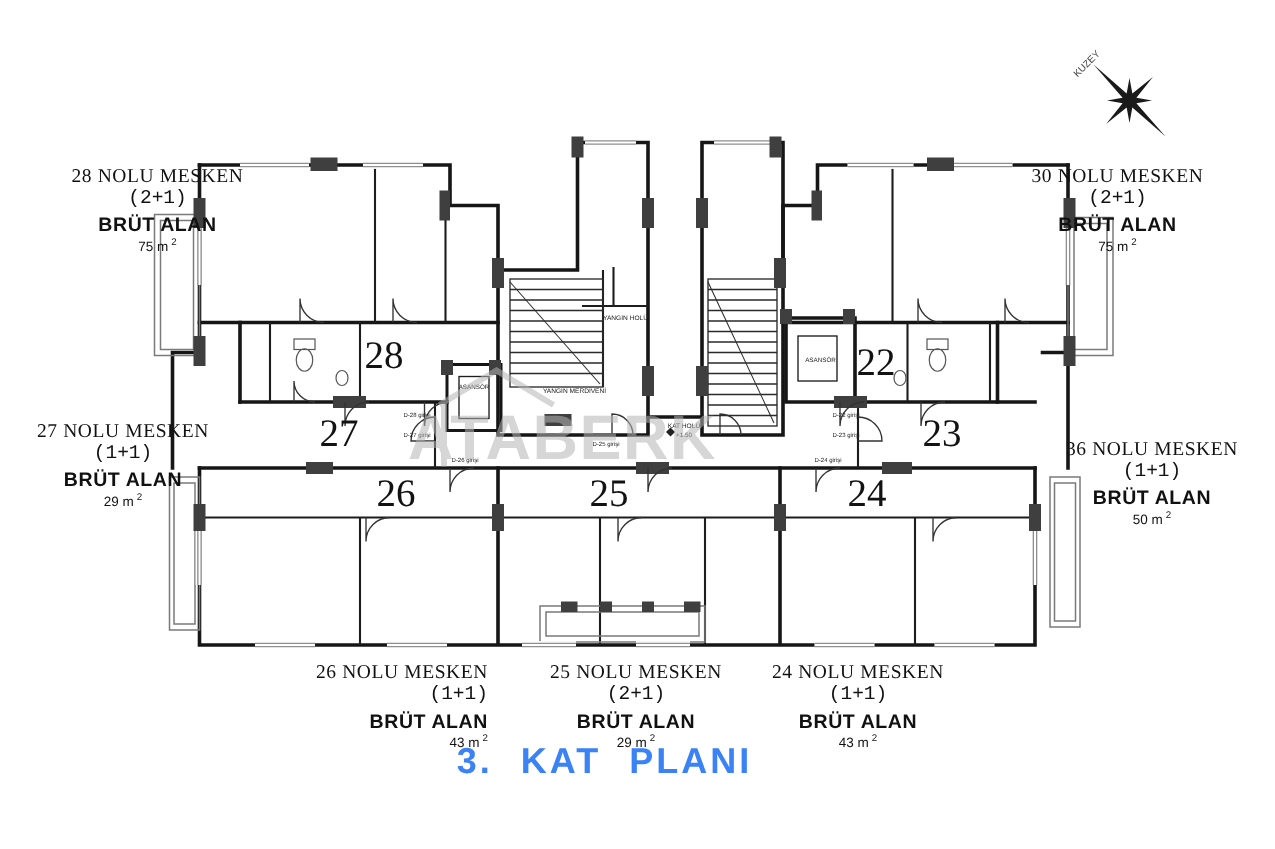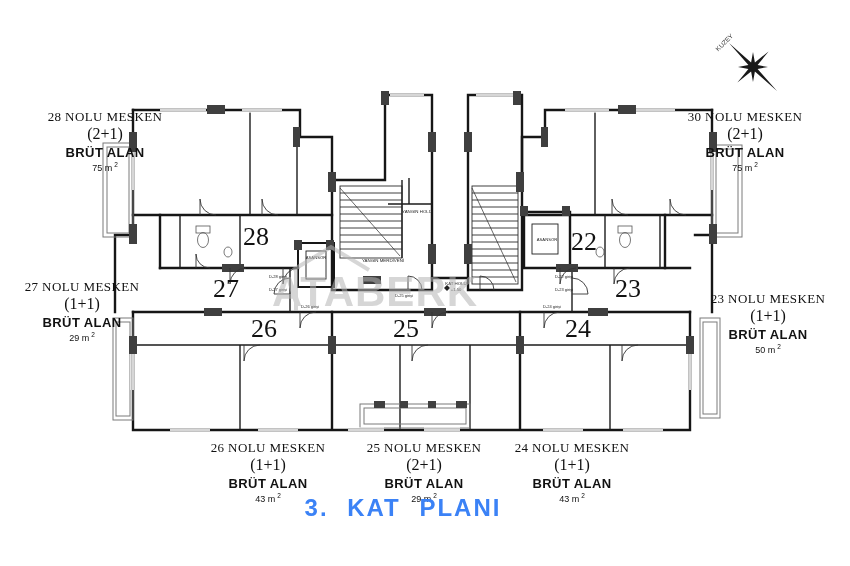--- a/index.html
+++ b/index.html
@@ -1,21 +1,21 @@
 <!DOCTYPE html>
 <html><head>
 <meta charset="utf-8">
 <style>
   html,body{margin:0;padding:0;background:#fff;}
   .stage{position:relative;width:850px;height:566px;background:#ffffff;overflow:hidden;
          font-family:"Liberation Serif",serif;color:#111;}
   svg text{user-select:none;}
   .callout{position:absolute;text-align:center;transform:translateX(-50%);line-height:1.15;}
   .callout .l1{font-family:"Liberation Serif",serif;font-size:13px;letter-spacing:.4px;white-space:nowrap;}
-  .callout .l2{font-family:Liberation Serif, serif;font-size:16px;}
+  .callout .l2{font-family:Liberation Mono, monospace;font-size:13px;}
   .callout .l3{font-family:Liberation Sans, sans-serif;font-weight:bold;font-size:13px;margin-top:3px;letter-spacing:.4px;}
   .callout .l4{font-family:"Liberation Sans",sans-serif;font-size:9px;}
   .callout .l4 sup{font-size:6.5px;margin-left:2px;}
   .plan-title{position:absolute;left:403px;top:494px;transform:translateX(-50%);
       font-family:"Liberation Sans",sans-serif;font-weight:bold;font-size:24px;
       letter-spacing:2px;word-spacing:10px;color:#3b82f6;white-space:nowrap;}
 </style>
 </head>
 <body>
 
@@ -234,27 +234,27 @@
   </div>
 
   <div class="callout" style="left:82px;top:280px;">
     <div class="l1">27 NOLU MESKEN</div>
     <div class="l2">(1+1)</div>
     <div class="l3">BRÜT ALAN</div>
     <div class="l4"><span>29 m</span><sup>2</sup></div>
   </div>
 
   <div class="callout" style="left:768px;top:292px;">
-    <div class="l1">23 NOLU MESKEN</div>
+    <div class="l1">36 NOLU MESKEN</div>
     <div class="l2">(1+1)</div>
     <div class="l3">BRÜT ALAN</div>
     <div class="l4"><span>50 m</span><sup>2</sup></div>
   </div>
 
-  <div class="callout" style="left:268px;top:441px;">
+  <div class="callout" style="left:268px;top:441px;text-align:right;">
     <div class="l1">26 NOLU MESKEN</div>
     <div class="l2">(1+1)</div>
     <div class="l3">BRÜT ALAN</div>
     <div class="l4"><span>43 m</span><sup>2</sup></div>
   </div>
 
   <div class="callout" style="left:424px;top:441px;text-align:center;">
     <div class="l1">25 NOLU MESKEN</div>
     <div class="l2">(2+1)</div>
     <div class="l3">BRÜT ALAN</div>

